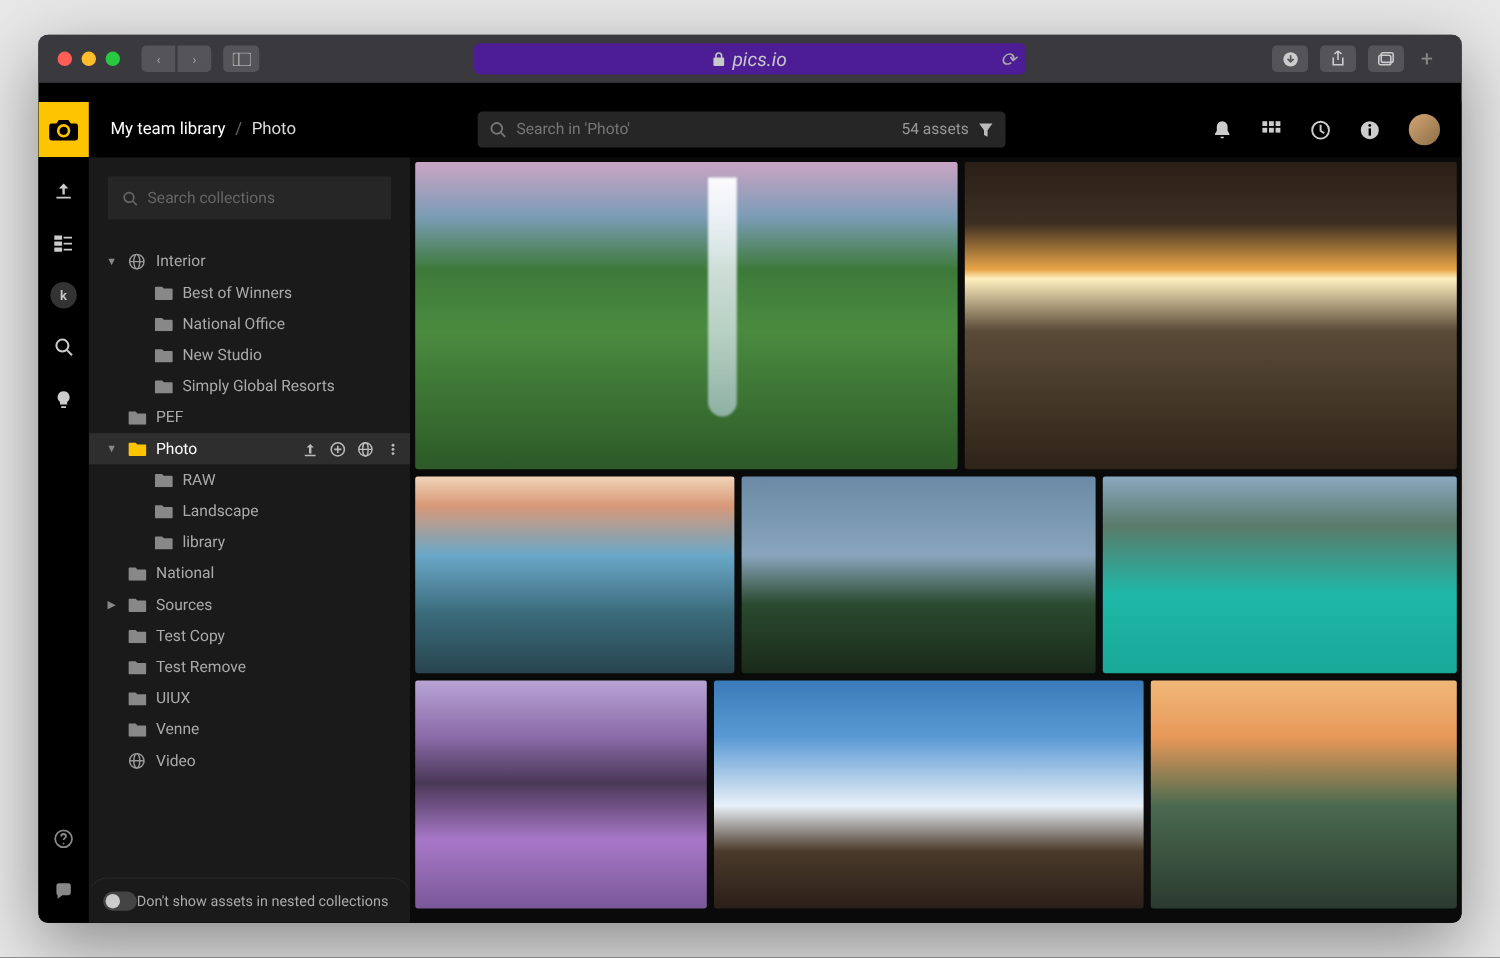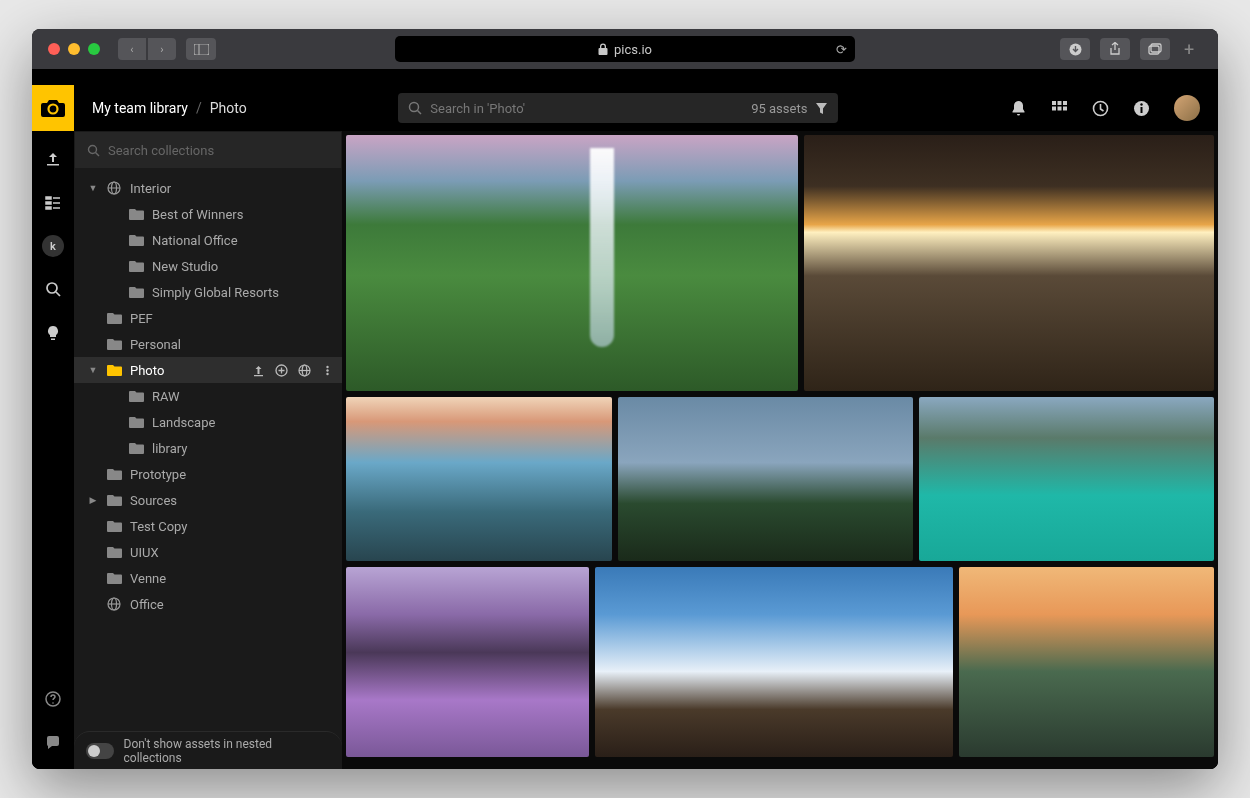--- a/index.html
+++ b/index.html
@@ -6,21 +6,21 @@
 body { background:#e8e8e8; display:flex; align-items:center; justify-content:center; height:798px; width:1250px; }
 .window { width:1186px; height:740px; background:#000; border-radius:8px; overflow:hidden; box-shadow:0 20px 60px rgba(0,0,0,.4); display:flex; flex-direction:column; }
 .titlebar { height:40px; background:#3a3a3e; display:flex; align-items:center; padding:0 16px; position:relative; }
 .traffic { display:flex; gap:8px; }
 .dot { width:12px; height:12px; border-radius:50%; }
 .dot.r{background:#ff5f57;} .dot.y{background:#ffbd2e;} .dot.g{background:#28c940;}
 .navbtns { display:flex; gap:2px; margin-left:18px; }
 .navbtn { width:28px; height:22px; background:#555559; border-radius:4px; display:flex; align-items:center; justify-content:center; color:#aaa; font-size:11px; }
 .navbtn.l{border-radius:4px 0 0 4px;} .navbtn.r{border-radius:0 4px 4px 0;}
 .sidebarbtn { width:30px; height:22px; background:#555559; border-radius:4px; margin-left:10px; display:flex; align-items:center; justify-content:center; }
-.url { position:absolute; left:50%; transform:translateX(-50%); width:460px; height:26px; background:#000000; border-radius:5px; display:flex; align-items:center; justify-content:center; gap:6px; color:#c8c8c8; font-size:13px; }
+.url { position:absolute; left:50%; transform:translateX(-50%); width:460px; height:26px; background:#4c1d95; border-radius:5px; display:flex; align-items:center; justify-content:center; gap:6px; color:#c8c8c8; font-size:16px;font-style:italic; }
 .url .reload{position:absolute;right:8px;color:#aaa;}
 .tbright { margin-left:auto; display:flex; gap:10px; }
 .tbright .navbtn{width:30px;}
 .newtab { width:26px; height:26px; display:flex; align-items:center; justify-content:center; color:#888; font-size:18px; margin-left:6px;}
 .appheader { height:46px; background:#000; display:flex; align-items:center; padding-right:18px;margin-top:16px; }
 .logo { width:42px; height:46px; background:#ffc400; display:flex; align-items:center; justify-content:center; }
 .breadcrumb { margin-left:18px; color:#fff; font-size:14px; display:flex; align-items:center; gap:8px;}
 .breadcrumb .sep{color:#666;}
 .breadcrumb .cur{color:#ddd;}
 .mainsearch { margin-left:auto; margin-right:auto; width:440px; height:30px; background:#262626; border-radius:4px; display:flex; align-items:center; padding:0 10px; gap:8px; color:#777; font-size:13px;}
@@ -28,33 +28,33 @@
 .hdricons { display:flex; align-items:center; gap:24px; margin-left:20px;}
 .hdricons svg{width:17px;height:17px;fill:#ccc;}
 .avatar { width:26px; height:26px; border-radius:50%; background:linear-gradient(135deg,#d4a574,#8b6f47); }
 .body { flex:1; display:flex; overflow:hidden; background:#000;}
 .rail { width:42px; background:#000; display:flex; flex-direction:column; align-items:center; padding-top:8px; gap:4px;}
 .rail .ritem { width:42px; height:40px; display:flex; align-items:center; justify-content:center; color:#aaa; cursor:pointer;}
 .rail .ritem.bottom{margin-top:auto;}
 .rail .ritem svg{width:16px;height:16px;fill:#aaa;}
 .rail .ritem.k{width:22px;height:22px;border-radius:50%;background:#333;color:#ccc;font-size:11px;font-weight:600;align-self:center;margin:8px 0;}
 .sidebar { width:268px; background:#1a1a1a; display:flex; flex-direction:column; overflow:hidden;}
-.sidesearch { height:36px; background:#262626; margin:1px; display:flex; align-items:center; padding:0 12px; gap:8px; color:#666; font-size:13px;}
+.sidesearch { height:36px; background:#262626; margin:16px; display:flex; align-items:center; padding:0 12px; gap:8px; color:#666; font-size:13px;}
 .tree { flex:1; overflow-y:auto; padding:6px 0 0 0;}
 .tree::-webkit-scrollbar{width:0;}
 .node { height:26px; display:flex; align-items:center; padding-right:8px; color:#aaa; font-size:13px; cursor:pointer; gap:8px;}
 .node .caret{width:10px;font-size:9px;color:#888;display:inline-flex;justify-content:center;}
 .node .ico{width:16px;display:inline-flex;justify-content:center;}
 .node.d1{padding-left:14px;} .node.d2{padding-left:36px;}
 .node.sel { background:#2e2e2e; color:#fff;}
 .node.sel .foldericon{fill:#ffc400;}
 .node .actions{margin-left:auto;display:none;gap:10px;color:#bbb;}
 .node.sel .actions{display:flex;}
 .node .actions svg{width:13px;height:13px;fill:#bbb;}
-.footer { height:38px; border-top:1px solid #2a2a2a; display:flex; align-items:center; padding:1px 12px; gap:10px; color:#aaa; font-size:12px;border-radius:16px;}
+.footer { height:38px; border-top:1px solid #2a2a2a; display:flex; align-items:center; padding:1px 12px; color:#aaa; font-size:12px;border-radius:16px;}
 .toggle { width:28px; height:16px; background:#444; border-radius:8px; position:relative; cursor:pointer;}
 .toggle::after{content:"";position:absolute;width:12px;height:12px;background:#ccc;border-radius:50%;top:2px;left:2px;}
 .gallery { flex:1; background:#0a0a0a; padding:4px; overflow-y:auto; display:flex; flex-direction:column; gap:6px;}
 .gallery::-webkit-scrollbar{width:0;}
 .row { display:flex; gap:6px; }
 .thumb { border-radius:2px; background-size:cover; background-position:center;}
 
 .t1{flex:1.1;height:256px;background:linear-gradient(180deg,#c9a4c4 0%,#7b9cb5 18%,#3d7a3a 35%,#4a8b3f 55%,#2d5a28 100%);position:relative;}
 .t1::after{content:"";position:absolute;left:54%;top:5%;width:24px;height:78%;background:linear-gradient(180deg,rgba(255,255,255,.95),rgba(200,220,240,.6));border-radius:0 0 12px 12px;filter:blur(1px);}
 .t2{flex:1;height:256px;background:linear-gradient(180deg,#2a1f18 0%,#3d2f22 20%,#e8a548 35%,#fff0c0 38%,#5a4a38 55%,#2f2418 100%);}
@@ -128,21 +128,21 @@
       <span>My team library</span>
       <span class="sep">/</span>
       <span class="cur">Photo</span>
     </div>
     <div class="mainsearch">
       <svg width="14" height="14" viewBox="0 0 14 14">
           <circle cx="6" cy="6" r="4.5" fill="none" stroke="#777" stroke-width="1.5"></circle>
           <line x1="9.5" y1="9.5" x2="13" y2="13" stroke="#777" stroke-width="1.5"></line>
         </svg>
       <span>Search in 'Photo'</span>
-      <span class="count">95 assets</span>
+      <span class="count">54 assets</span>
       <svg width="13" height="13" viewBox="0 0 13 13">
           <path fill="#bbb" d="M1 1h11L8 6.5V12l-3-1.5V6.5z"></path>
         </svg>
     </div>
     <div class="hdricons">
       <span>
           <svg viewBox="0 0 17 17">
             <path d="M8.5 1a4.5 4.5 0 014.5 4.5V9l1.5 2.5v1h-12v-1L4 9V5.5A4.5 4.5 0 018.5 1zM7 14h3a1.5 1.5 0 01-3 0z"></path>
           </svg>
         </span>
@@ -268,29 +268,20 @@
             <span>Simply Global Resorts</span>
           </div>
           <div class="node d1">
             <span class="caret"></span>
             <span class="ico">
               <svg class="foldericon" width="15" height="12" viewBox="0 0 15 12">
                 <path fill="#888" d="M1 1h5l1.5 1.5H14a1 1 0 011 1V11a1 1 0 01-1 1H1a1 1 0 01-1-1V2a1 1 0 011-1z"></path>
               </svg>
             </span>
             <span>PEF</span>
-          </div>
-          <div class="node d1">
-            <span class="caret"></span>
-            <span class="ico">
-              <svg class="foldericon" width="15" height="12" viewBox="0 0 15 12">
-                <path fill="#888" d="M1 1h5l1.5 1.5H14a1 1 0 011 1V11a1 1 0 01-1 1H1a1 1 0 01-1-1V2a1 1 0 011-1z"></path>
-              </svg>
-            </span>
-            <span>Personal</span>
           </div>
           <div class="node d1 sel">
             <span class="caret">▼</span>
             <span class="ico">
               <svg class="foldericon" width="15" height="12" viewBox="0 0 15 12">
                 <path fill="#ffc400" d="M1 1h5l1.5 1.5H14a1 1 0 011 1V11a1 1 0 01-1 1H1a1 1 0 01-1-1V2a1 1 0 011-1z"></path>
               </svg>
             </span>
             <span>Photo</span>
             <span class="actions">
@@ -348,39 +339,48 @@
             </span>
             <span>library</span>
           </div>
           <div class="node d1">
             <span class="caret"></span>
             <span class="ico">
               <svg class="foldericon" width="15" height="12" viewBox="0 0 15 12">
                 <path fill="#888" d="M1 1h5l1.5 1.5H14a1 1 0 011 1V11a1 1 0 01-1 1H1a1 1 0 01-1-1V2a1 1 0 011-1z"></path>
               </svg>
             </span>
-            <span>Prototype</span>
+            <span>National</span>
           </div>
           <div class="node d1">
             <span class="caret">▶</span>
             <span class="ico">
               <svg class="foldericon" width="15" height="12" viewBox="0 0 15 12">
                 <path fill="#888" d="M1 1h5l1.5 1.5H14a1 1 0 011 1V11a1 1 0 01-1 1H1a1 1 0 01-1-1V2a1 1 0 011-1z"></path>
               </svg>
             </span>
             <span>Sources</span>
           </div>
           <div class="node d1">
             <span class="caret"></span>
             <span class="ico">
               <svg class="foldericon" width="15" height="12" viewBox="0 0 15 12">
                 <path fill="#888" d="M1 1h5l1.5 1.5H14a1 1 0 011 1V11a1 1 0 01-1 1H1a1 1 0 01-1-1V2a1 1 0 011-1z"></path>
               </svg>
             </span>
             <span>Test Copy</span>
+          </div>
+          <div class="node d1">
+            <span class="caret"></span>
+            <span class="ico">
+              <svg class="foldericon" width="15" height="12" viewBox="0 0 15 12">
+                <path fill="#888" d="M1 1h5l1.5 1.5H14a1 1 0 011 1V11a1 1 0 01-1 1H1a1 1 0 01-1-1V2a1 1 0 011-1z"></path>
+              </svg>
+            </span>
+            <span>Test Remove</span>
           </div>
           <div class="node d1">
             <span class="caret"></span>
             <span class="ico">
               <svg class="foldericon" width="15" height="12" viewBox="0 0 15 12">
                 <path fill="#888" d="M1 1h5l1.5 1.5H14a1 1 0 011 1V11a1 1 0 01-1 1H1a1 1 0 01-1-1V2a1 1 0 011-1z"></path>
               </svg>
             </span>
             <span>UIUX</span>
           </div>
@@ -395,21 +395,21 @@
           </div>
           <div class="node d1">
             <span class="caret"></span>
             <span class="ico">
               <svg width="14" height="14" viewBox="0 0 14 14">
                 <circle cx="7" cy="7" r="6" fill="none" stroke="#999" stroke-width="1.2"></circle>
                 <ellipse cx="7" cy="7" rx="2.5" ry="6" fill="none" stroke="#999" stroke-width="1.2"></ellipse>
                 <line x1="1" y1="7" x2="13" y2="7" stroke="#999" stroke-width="1.2"></line>
               </svg>
             </span>
-            <span>Office</span>
+            <span>Video</span>
           </div>
         </div>
       <div class="footer">
         <div class="toggle"></div>
         <span>Don't show assets in nested collections</span>
       </div>
     </div>
 
     <div class="gallery">
       <div class="row">

